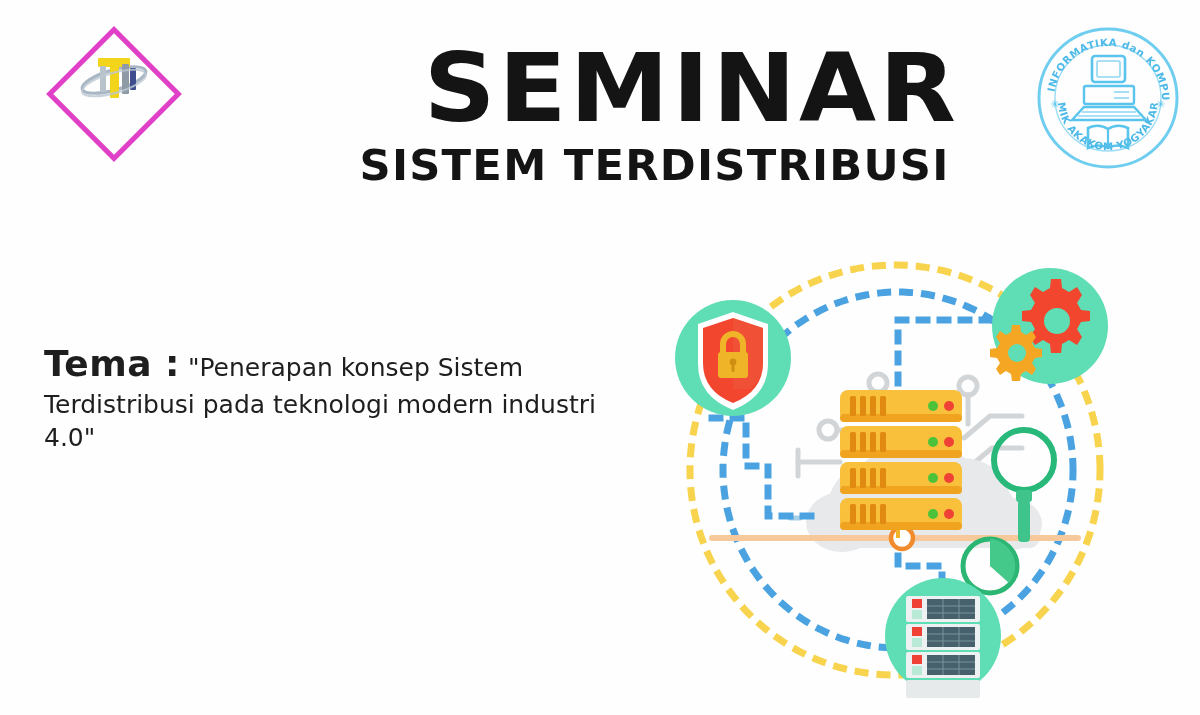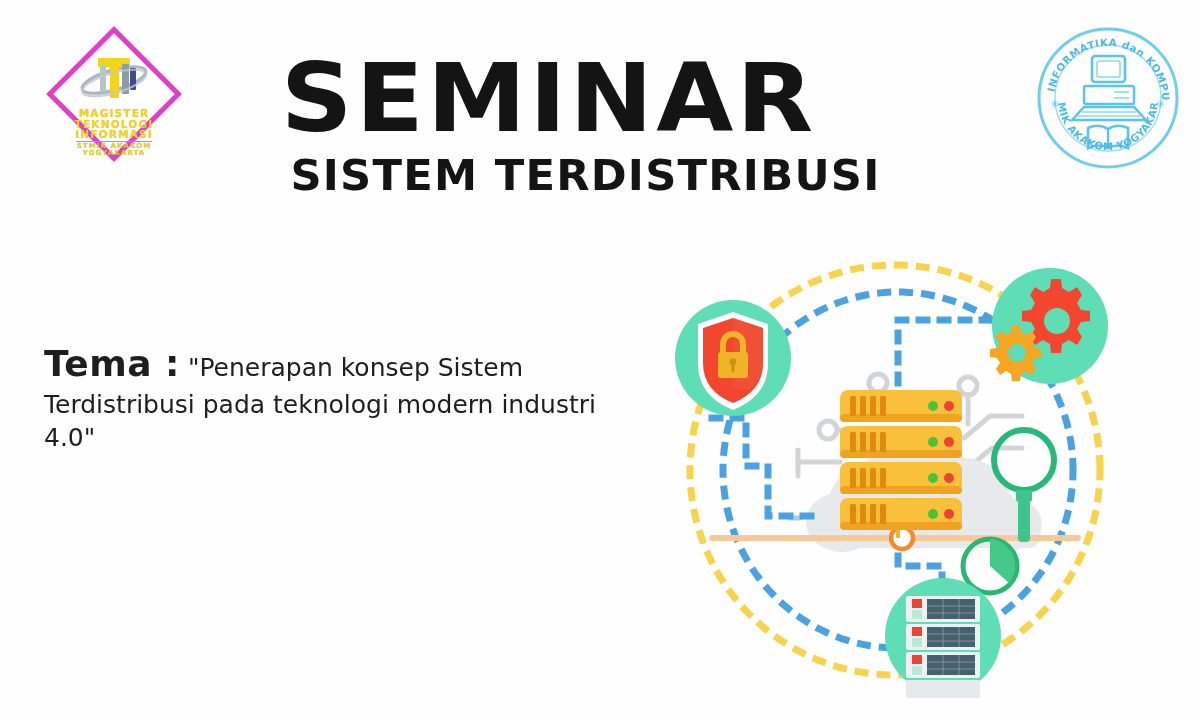--- a/index.html
+++ b/index.html
@@ -79,23 +79,23 @@
     right: 18px;
     top: 24px;
     width: 148px;
     height: 148px;
   }
 
   
   #title-block {
     position: absolute;
     left: 300px;
-    top: 58px;
+    top: 48px;
     width: 640px;
-    text-align: left;
+    text-align: right;
   }
   #main-title {
     font-family: "DejaVu Sans", sans-serif;
     font-weight: bold;
     font-size: 94px;
     line-height: 0.88;
     letter-spacing: 3px;
     color: #141414;
     transform: scaleX(1.06);
     margin: 0;
@@ -153,28 +153,20 @@
     <svg width="140" height="58" viewBox="0 0 140 58">
       <ellipse cx="70" cy="30" rx="33" ry="10" fill="none" stroke="#a9b6c4" stroke-width="3.2" transform="rotate(-16 70 30)"></ellipse>
       <rect x="54" y="8" width="32" height="9" rx="1" fill="#f2d41a"></rect>
       <rect x="66" y="8" width="9" height="40" rx="1" fill="#f2d41a"></rect>
       <rect x="56" y="16" width="6" height="26" rx="1" fill="#b9c3cc"></rect>
       <rect x="78" y="14" width="7" height="30" rx="1" fill="#8e9aa6"></rect>
       <rect x="86" y="18" width="6" height="22" rx="1" fill="#3f4d8f"></rect>
       <ellipse cx="70" cy="33" rx="33" ry="10" fill="none" stroke="#bcc7d2" stroke-width="2.2" transform="rotate(-16 70 33)" opacity="0.8"></ellipse>
     </svg>
   </div>
-  <div class="logo-lines">
-    <span class="ll">MAGISTER</span>
-    <span class="ll">TEKNOLOGI</span>
-    <span class="ll">INFORMASI</span>
-    <div class="rule"></div>
-    <span class="ll-sub">STMIK AKAKOM</span>
-    <span class="ll-sub">YOGYAKARTA</span>
-  </div>
 </div>
 
 <div id="logo-right">
   <svg width="148" height="148" viewBox="0 0 148 148">
     <defs>
       <path id="arcTop" d="M 20,76 A 54,54 0 0 1 128,76"></path>
       <path id="arcBottom" d="M 24,76 A 50,50 0 0 0 124,76"></path>
     </defs>
     <circle cx="74" cy="74" r="69" fill="none" stroke="#6fcdf0" stroke-width="3"></circle>
     <circle cx="74" cy="74" r="53" fill="none" stroke="#9cdcf4" stroke-width="1.4"></circle>

